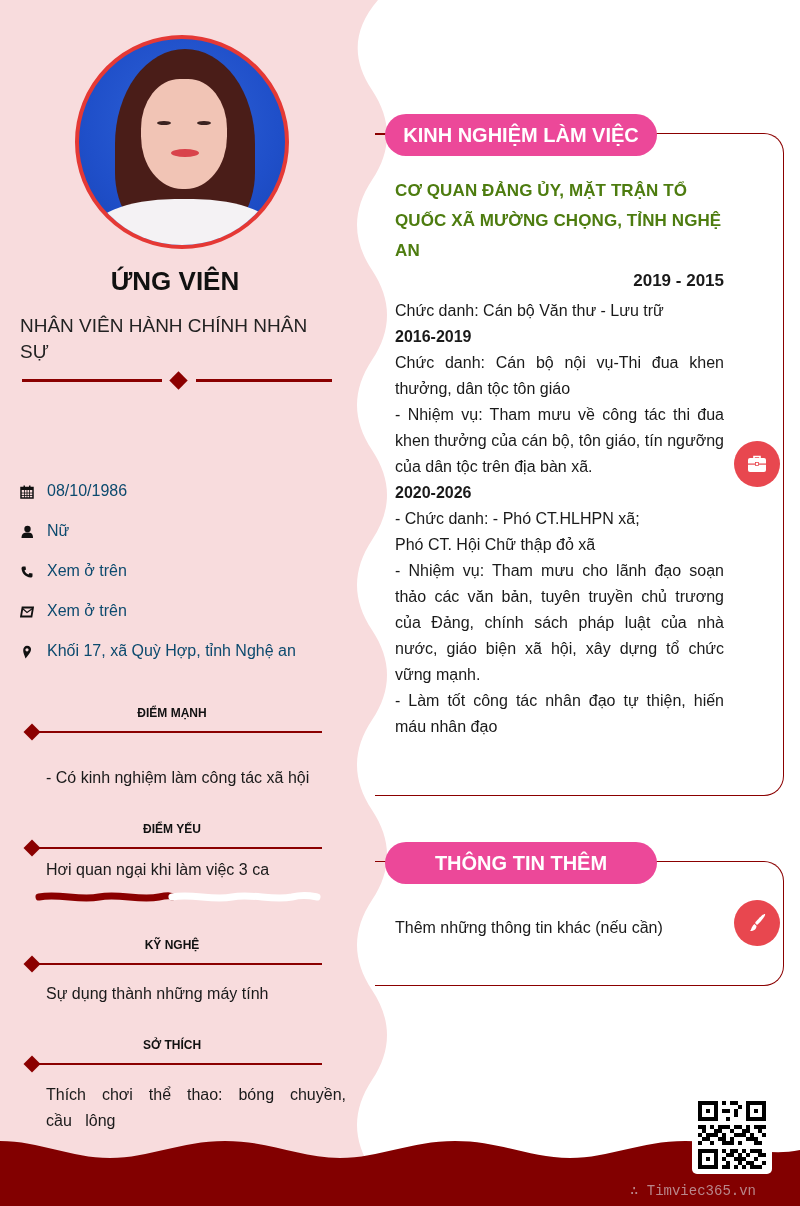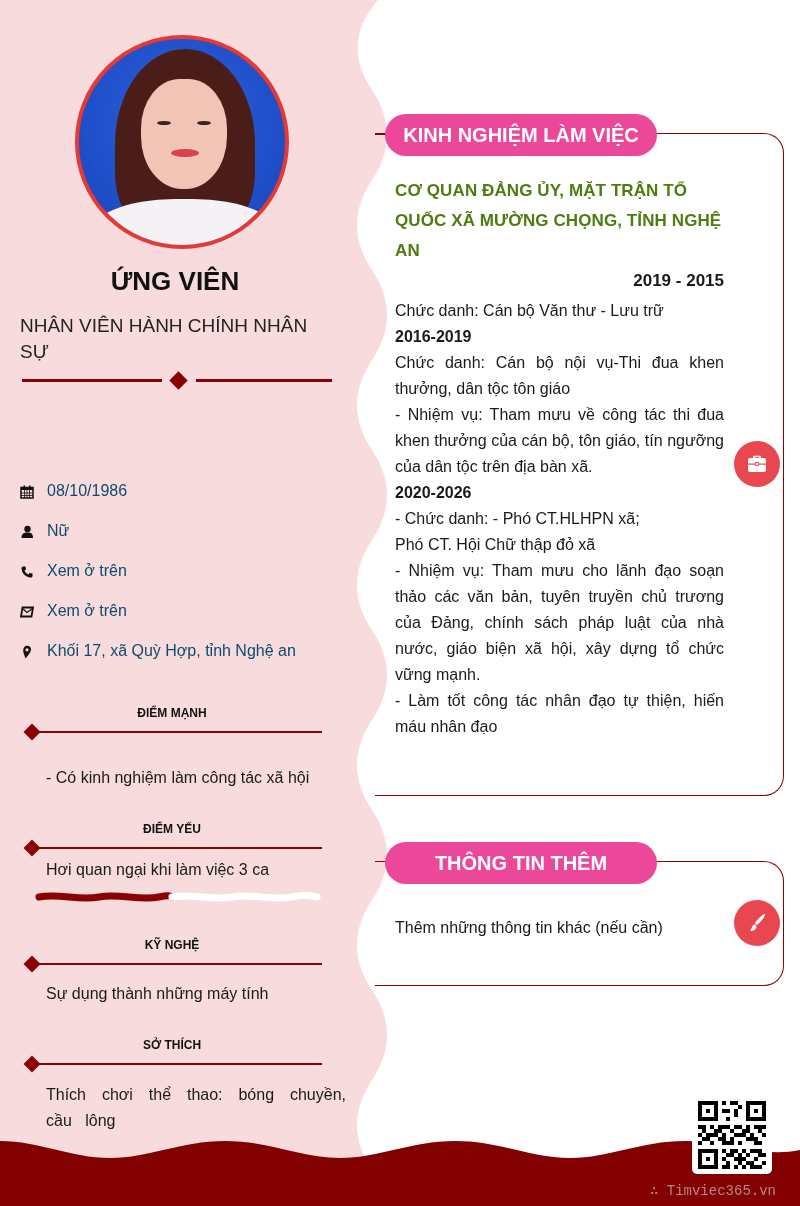--- a/index.html
+++ b/index.html
@@ -63,21 +63,21 @@
   .exp .gap { }
 
   .roundicon {
     position: absolute; width: 46px; height: 46px; border-radius: 50%; background: #e8474f;
     display: flex; align-items: center; justify-content: center; z-index: 4;
   }
 
   .extra-text { position: absolute; left: 395px; top: 903px; font-size: 16px; line-height: 26px; color: #1a1a1a; z-index: 3; margin-top: 12px; }
 
   .qr { position: absolute; left: 692px; top: 1096px; width: 80px; height: 78px; background: #fff; border-radius: 5px; padding: 4px 6px; z-index: 4; }
-  .brand { position: absolute; right: 24px; top: 1182px; font-family: "Liberation Mono", "DejaVu Sans Mono", monospace; font-size: 14px; color: #b9868a; z-index: 4; }
+  .brand { position: absolute; right: 44px; top: 1182px; font-family: "Liberation Mono", "DejaVu Sans Mono", monospace; font-size: 14px; color: #b9868a; z-index: 4; }
 </style>
 </head>
 <body>
 
 <div class="page">
 
   <svg class="left-bg" viewBox="0 0 400 1206" preserveAspectRatio="none">
     <path fill="#f8dcdd" d="M0,0 L378,0
       C352,30 352,60 372,90 C392,120 392,150 372,180 C352,210 352,240 372,270
       C392,300 392,330 372,360 C352,390 352,420 372,450 C392,480 392,510 372,540

